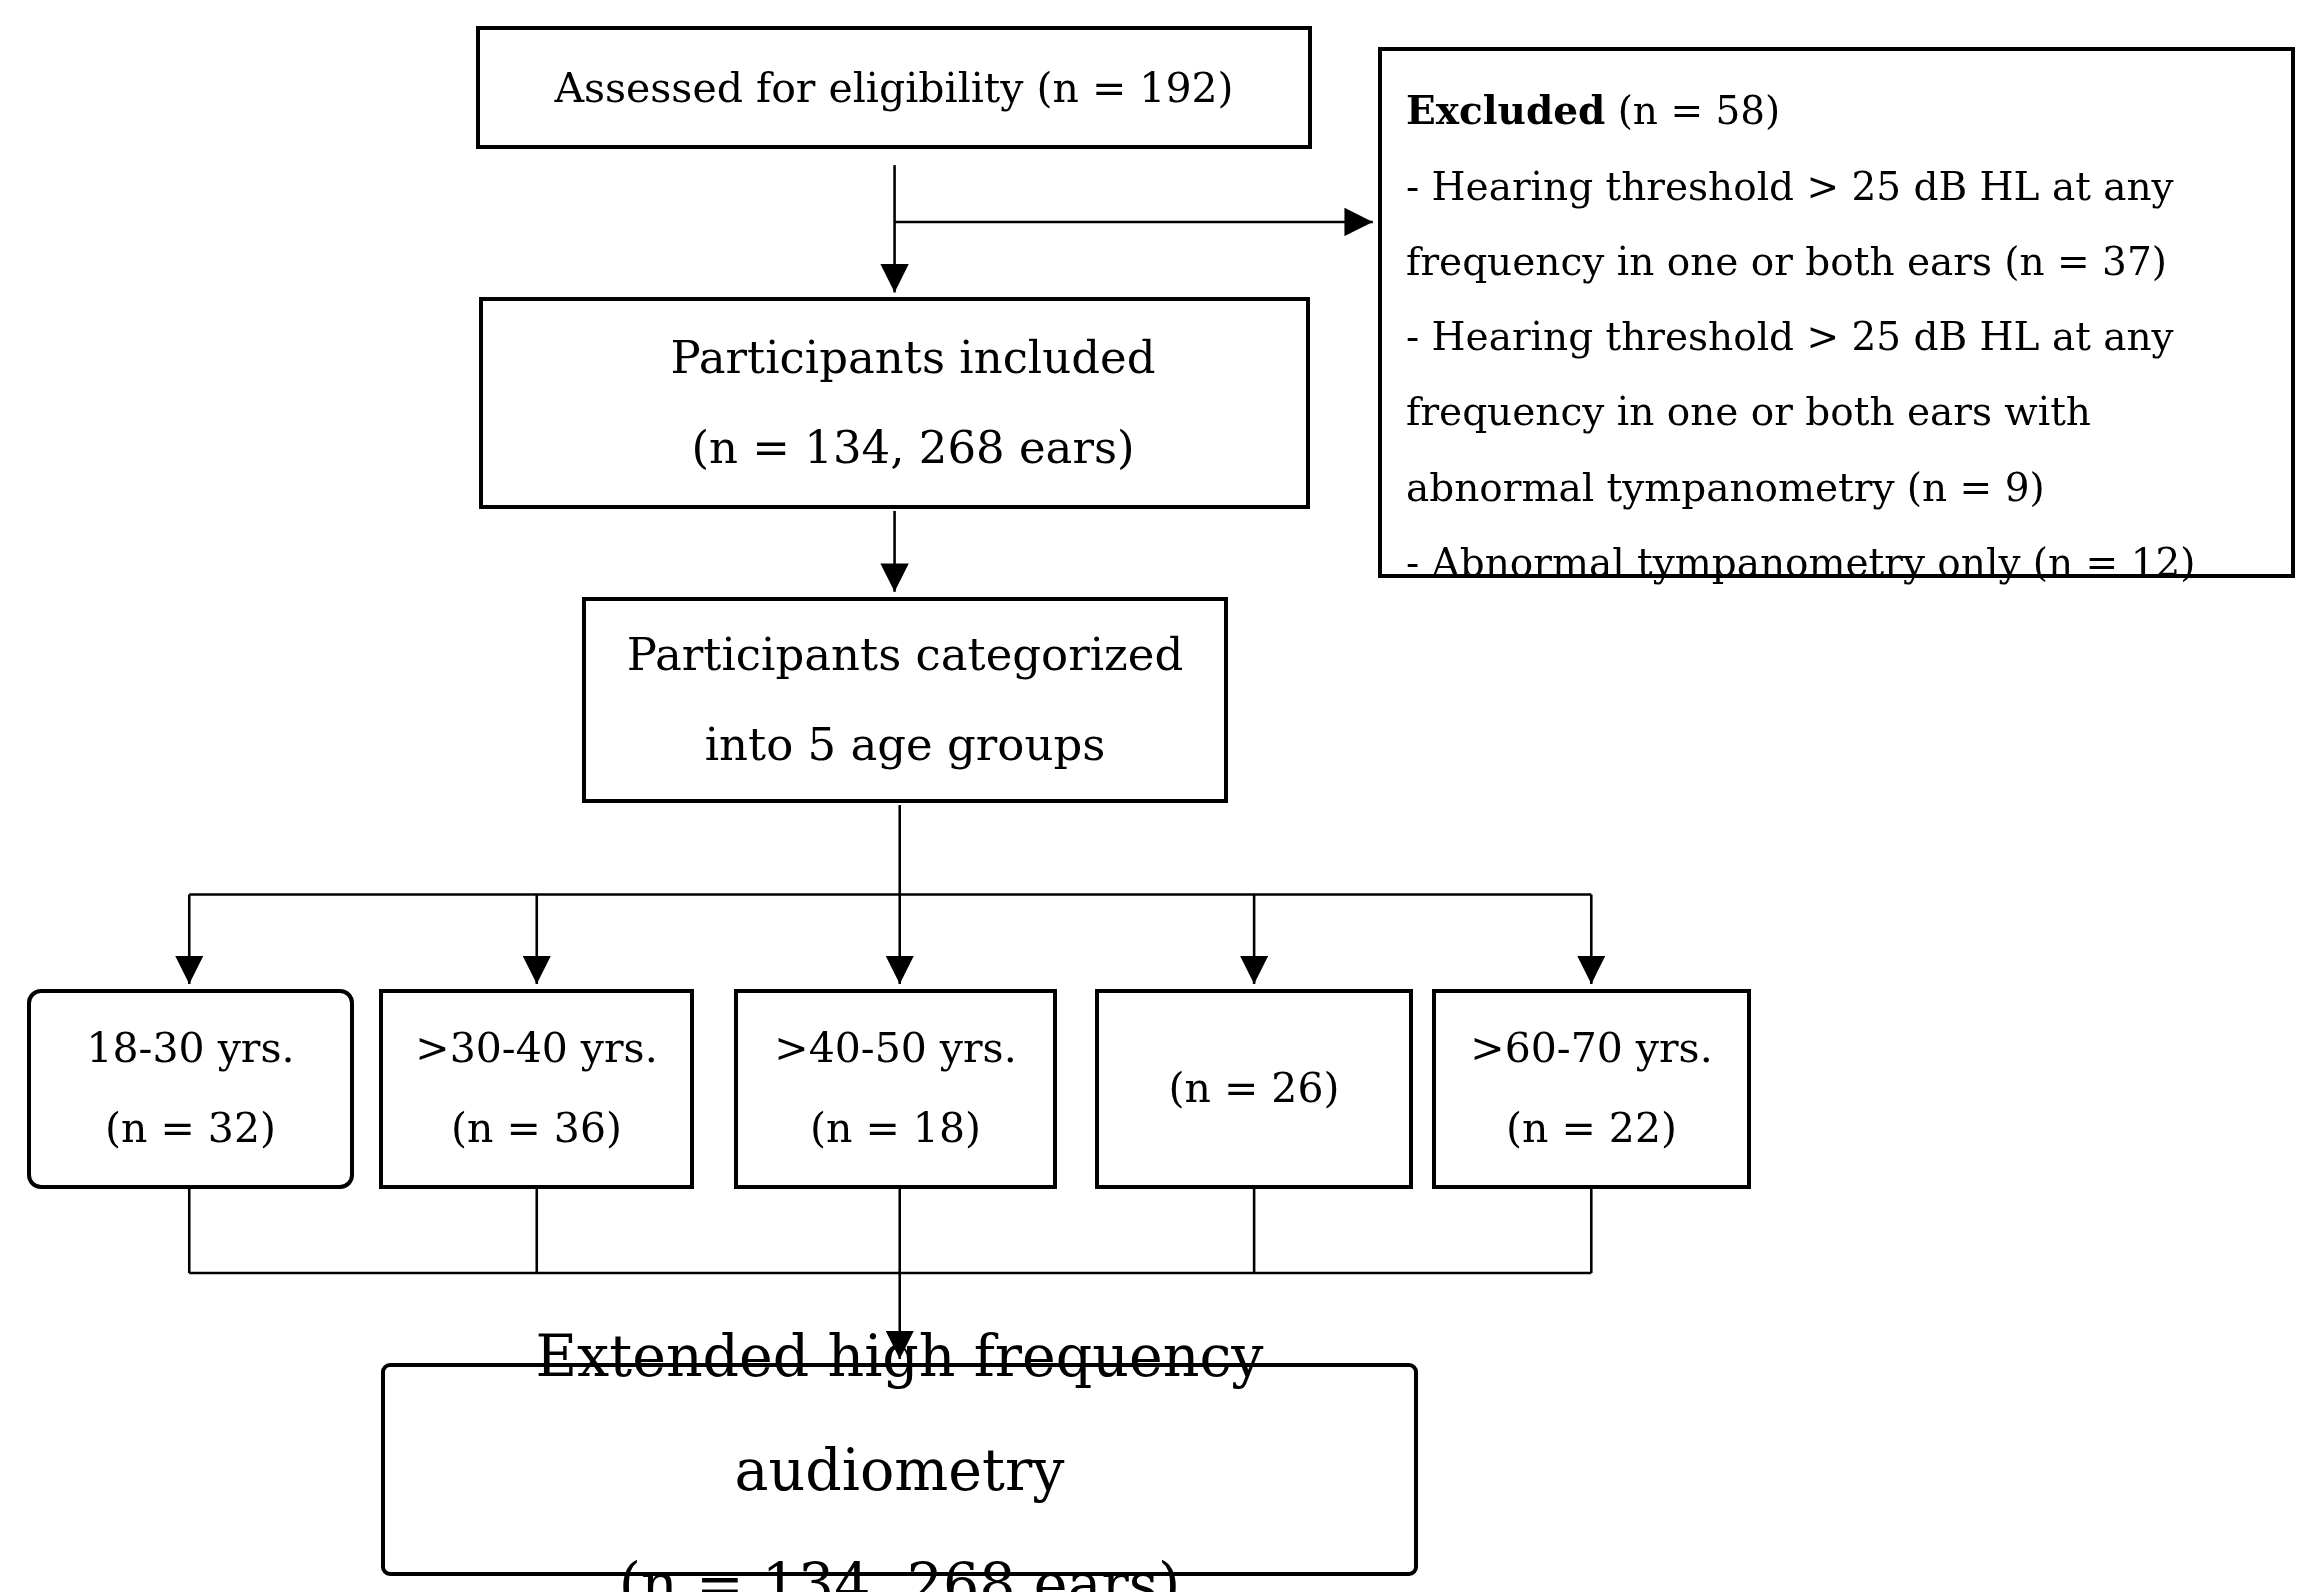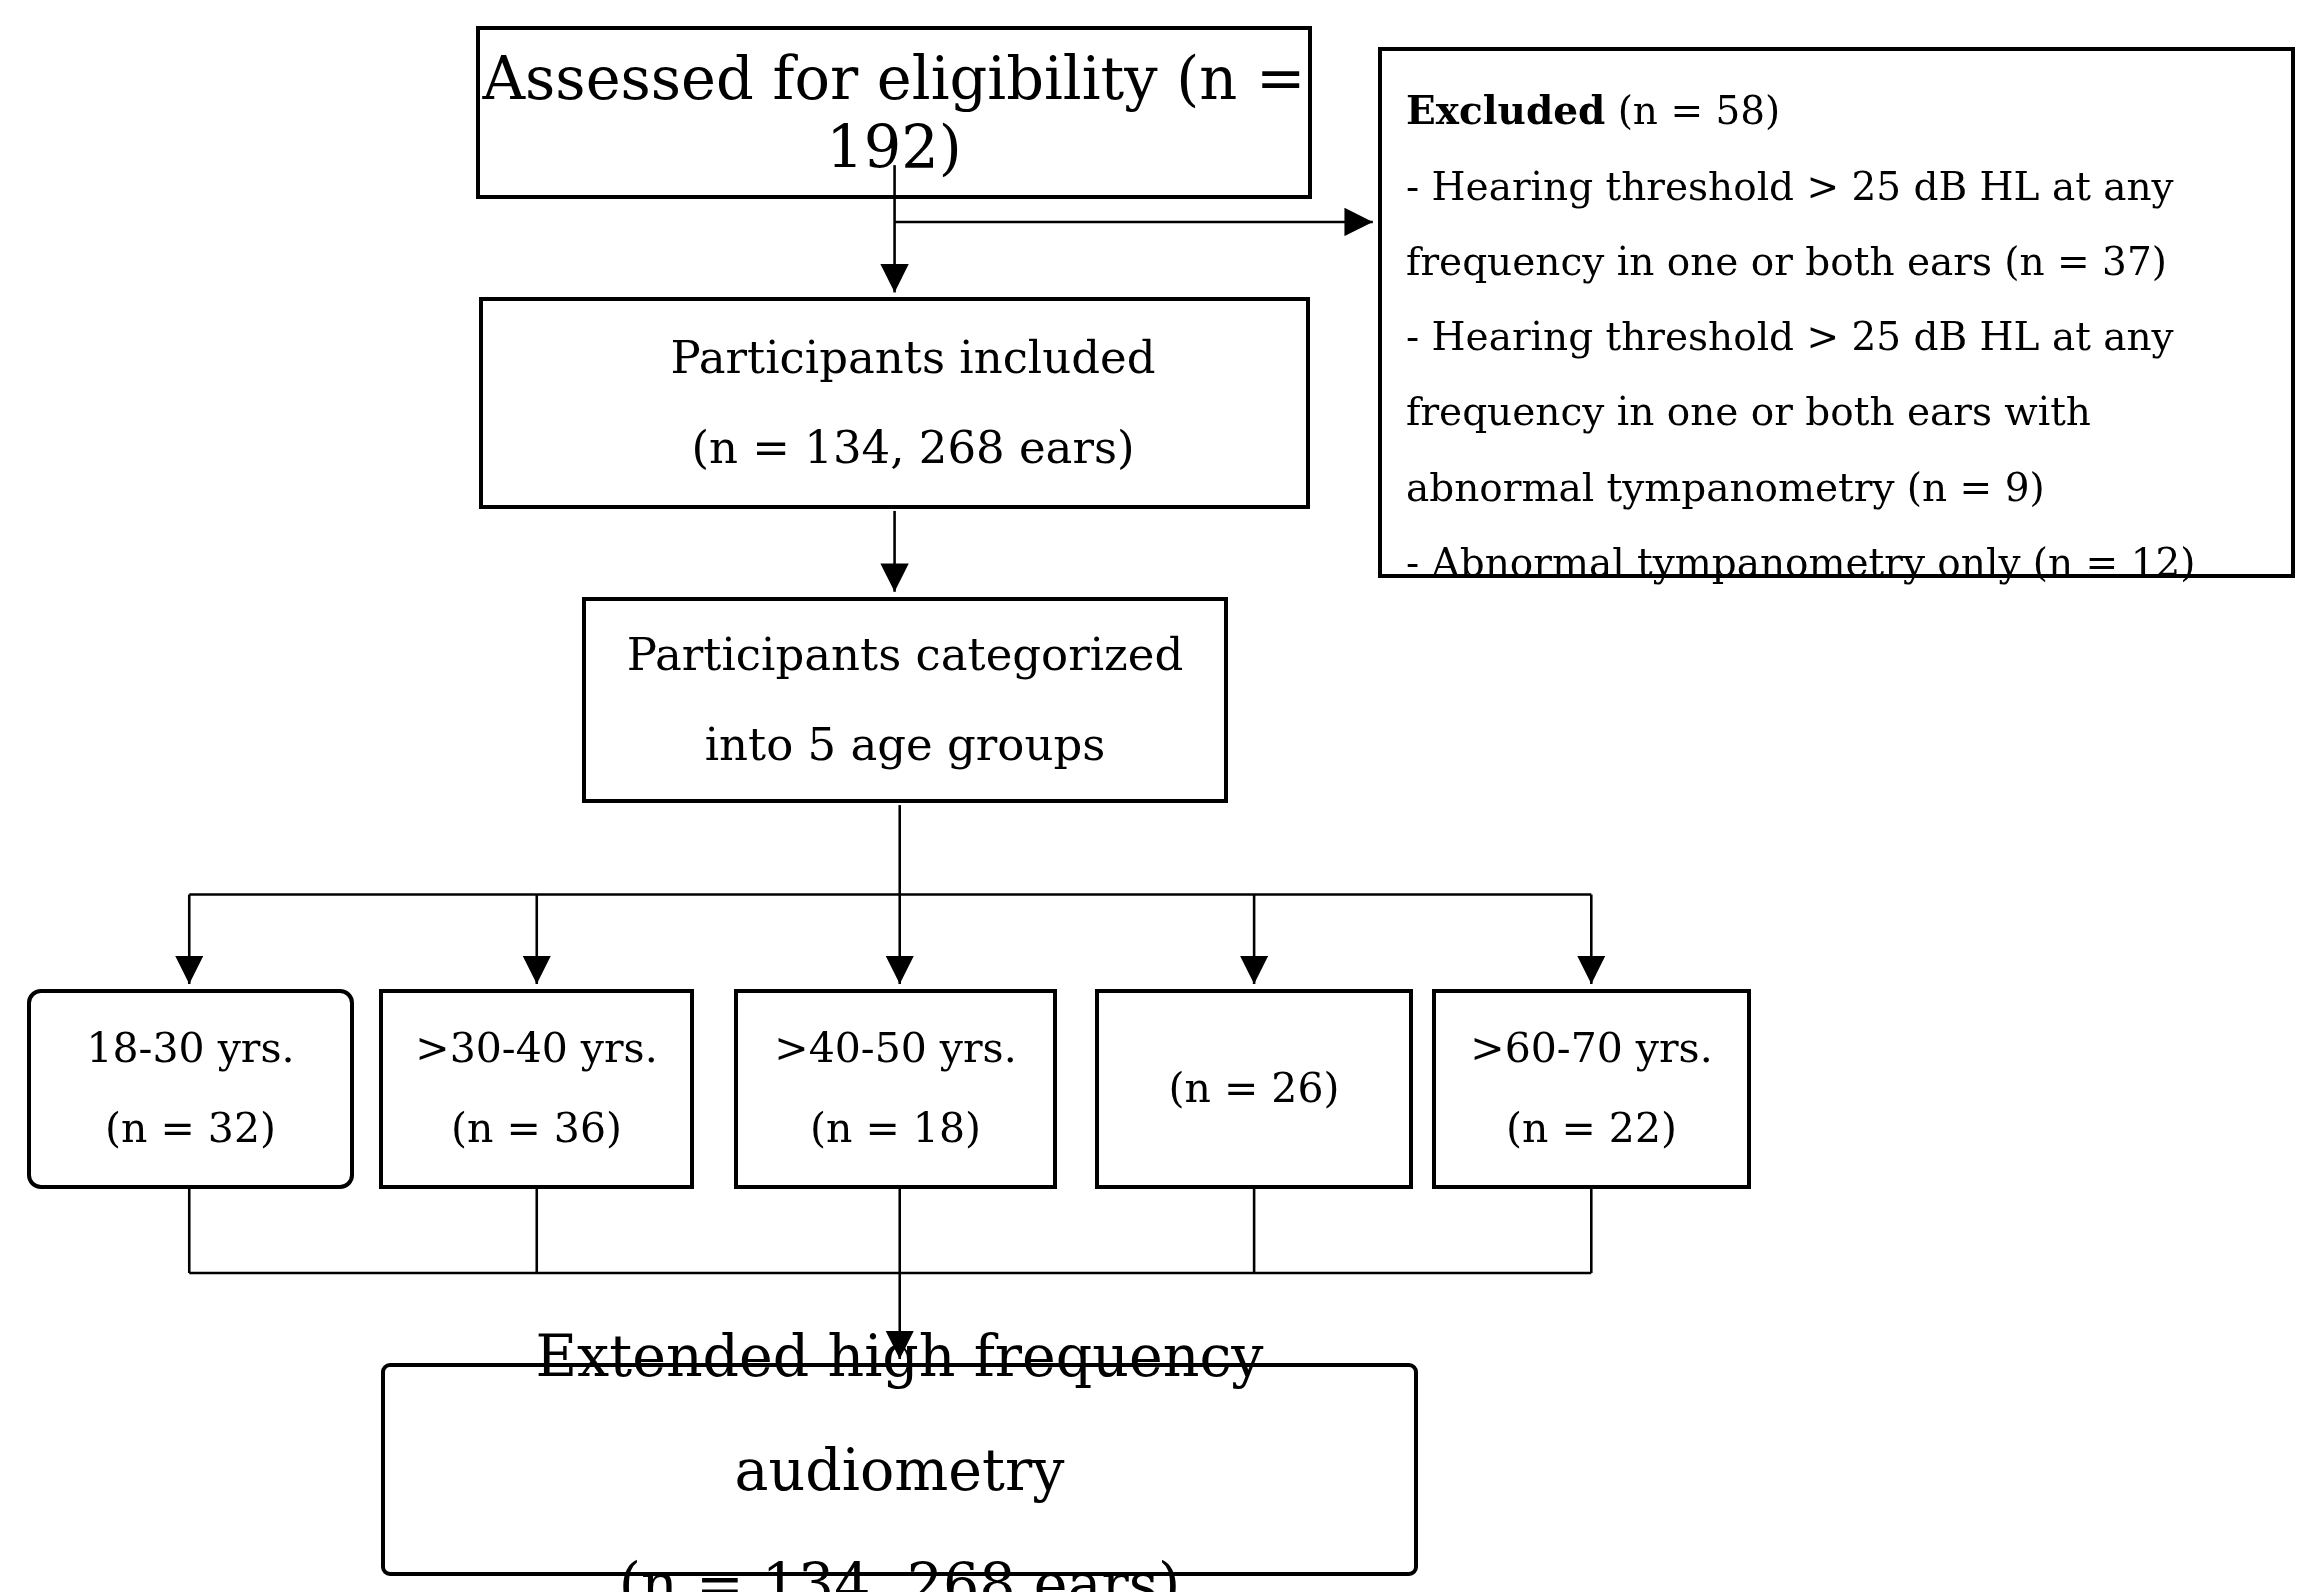--- a/index.html
+++ b/index.html
@@ -16,21 +16,21 @@
     box-sizing: border-box;
     background: #ffffff;
     border: 4.3px solid var(--ink, #000000);
     display: flex;
     flex-direction: column;
     align-items: center;
     justify-content: center;
     text-align: center;
     z-index: 2;
   }
-  .assessed   { left: 476px;  top: 26px;   width: 836px;  height: 173px; font-size: 59px; }
+  .assessed   { left: 476px;  top: 26px;   width: 836px;  height: 123px; font-size: 41px; }
   .excluded   {
     left: 1378px; top: 47px; width: 917px; height: 531px;
     align-items: flex-start; justify-content: flex-start; text-align: left;
     padding: 22.4px 20.6px 8.6px 24px; font-size: 39px; line-height: 1.93;
   }
   .included    { left: 479px;  top: 297px;  width: 831px;  height: 212px; font-size: 45px; line-height: 2.0; padding-left: 37px; }
   .categorized { left: 582px;  top: 597px;  width: 646px;  height: 206px; font-size: 45px; line-height: 2.0; }
   .agebox      { top: 989px; height: 200px; font-size: 41px; line-height: 1.95; }
   .ab1 { left: 27px;   width: 327px; border-radius: 14px; }
   .ab2 { left: 379px;  width: 315px; }

